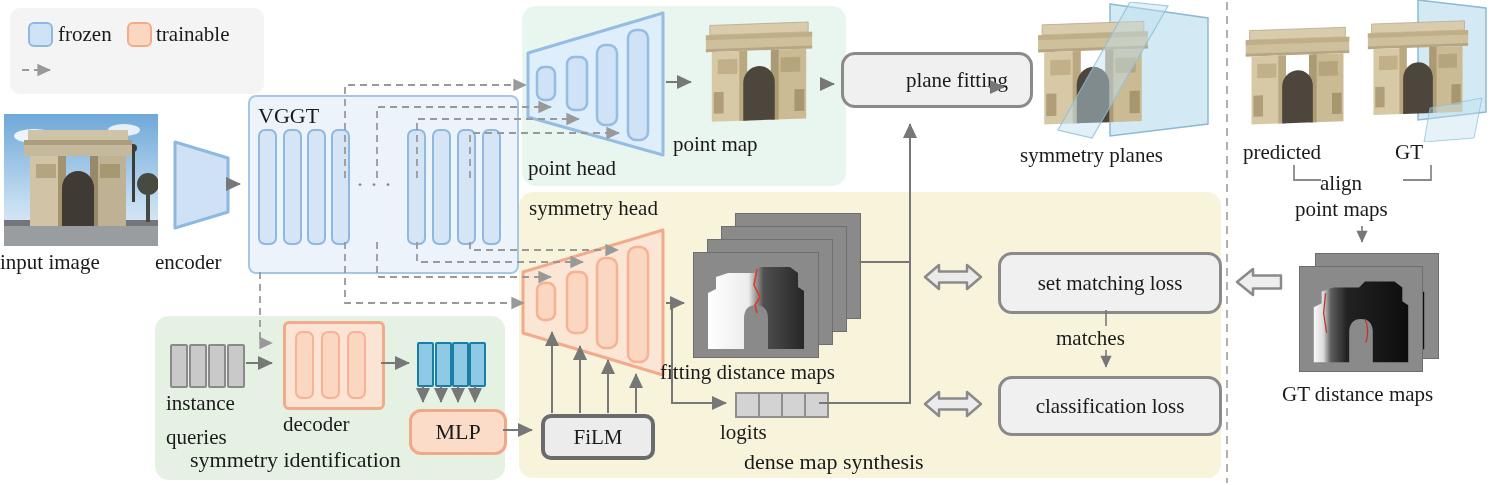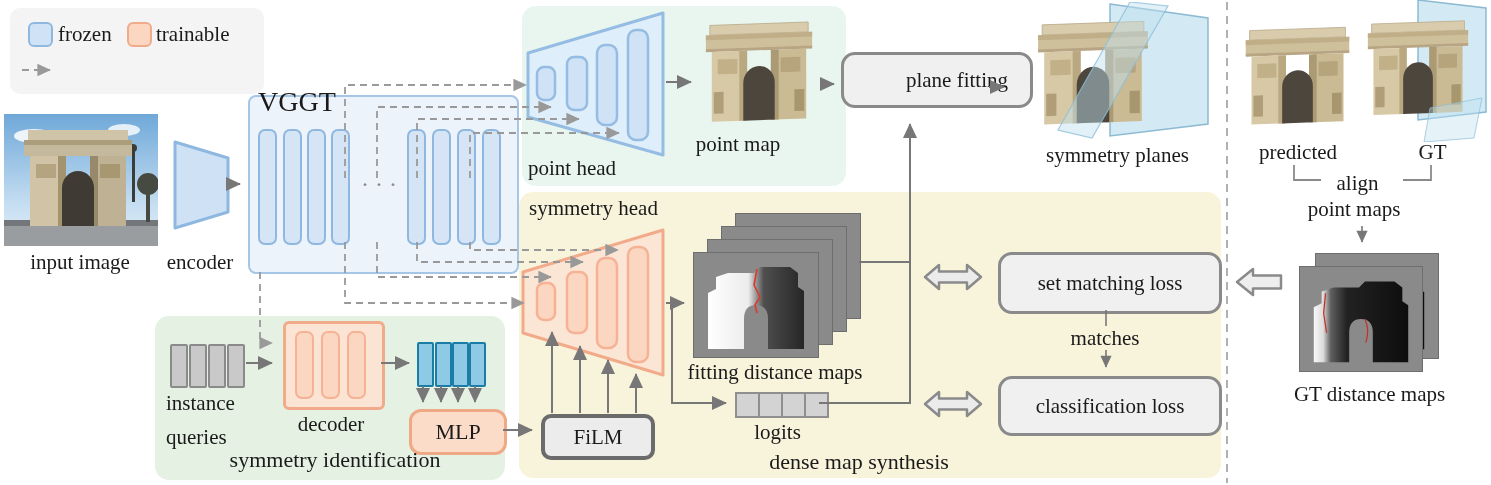--- a/index.html
+++ b/index.html
@@ -2,21 +2,21 @@
 <html><head>
 <meta charset="utf-8">
 <style>
   html,body{margin:0;padding:0;background:#ffffff;}
   #canvas{position:relative;width:1491px;height:485px;background:#ffffff;overflow:hidden;
           font-family:"Liberation Serif","DejaVu Serif",serif;color:#1a1a1a;}
   .abs{position:absolute;}
   .panel{position:absolute;border-radius:14px;font-family:Liberation Serif, serif;}
   .lbl{position:absolute;font-size:21px;line-height:24px;white-space:nowrap;}
   .lbl-b{position:absolute;font-size:22px;font-weight:normal;line-height:24px;white-space:nowrap;}
-  .ctr{text-align:center;}
+  .ctr{}
   .graybox{position:absolute;background:#f0f0f0;border:3.5px solid #8a8a8a;border-radius:14px;
            display:flex;align-items:center;justify-content:center;font-size:21px;}
   .vbar{position:absolute;border-radius:7px;}
   .vggt-bar{background:#d5e5f6;border:2.5px solid #8fb8e0;}
   .q-bar{background:#c9c9c9;border:2px solid #8a8a8a;border-radius:2px;}
   .b-bar{background:#8ecae6;border:2.5px solid #1a7da8;border-radius:2px;}
   .d-bar{background:#fbd6c1;border:2.5px solid #f5b295;}
   .frame{position:absolute;background:#8a8a8a;border:1.5px solid #6e6e6e;width:124px;height:104px;}
   .logit-cell{width:21px;height:22px;background:#d3d3d3;border:2px solid #8f8f8f;margin-left:-2px;}
   .swatch{position:absolute;width:21px;height:21px;border-radius:6px;}
@@ -115,21 +115,21 @@
     </g>
   </svg>
   <div class="lbl ctr" style="left:0px;top:250px;width:160px;">input image</div>
 
   <svg class="abs" style="left:173px;top:139px;" width="58" height="92" viewBox="0 0 58 92">
     <polygon points="2,3 55,19 55,73 2,89" fill="#cfe2f5" stroke="#8fb8e0" stroke-width="3" stroke-linejoin="round"></polygon>
   </svg>
   <div class="lbl ctr" style="left:155px;top:250px;width:90px;">encoder</div>
 
   <div class="abs" style="left:248px;top:95px;width:267px;height:175px;background:#edf3fb;border:2.5px solid #a6c6e8;border-radius:8px;"></div>
-  <div class="lbl" style="left:258px;top:90px;font-size:28px;">VGGT</div>
+  <div class="lbl" style="left:258px;top:104px;font-size:22px;">VGGT</div>
   <div class="vbar vggt-bar" style="left:258px;top:129px;width:15px;height:112px;"></div>
   <div class="vbar vggt-bar" style="left:283px;top:129px;width:15px;height:112px;"></div>
   <div class="vbar vggt-bar" style="left:307px;top:129px;width:15px;height:112px;"></div>
   <div class="vbar vggt-bar" style="left:331px;top:129px;width:15px;height:112px;"></div>
   <div class="lbl ctr" style="left:356px;top:172px;width:46px;font-size:24px;color:#8a8a8a;">· · ·</div>
   <div class="vbar vggt-bar" style="left:407px;top:129px;width:15px;height:112px;"></div>
   <div class="vbar vggt-bar" style="left:432px;top:129px;width:15px;height:112px;"></div>
   <div class="vbar vggt-bar" style="left:457px;top:129px;width:15px;height:112px;"></div>
   <div class="vbar vggt-bar" style="left:482px;top:129px;width:15px;height:112px;"></div>
 

